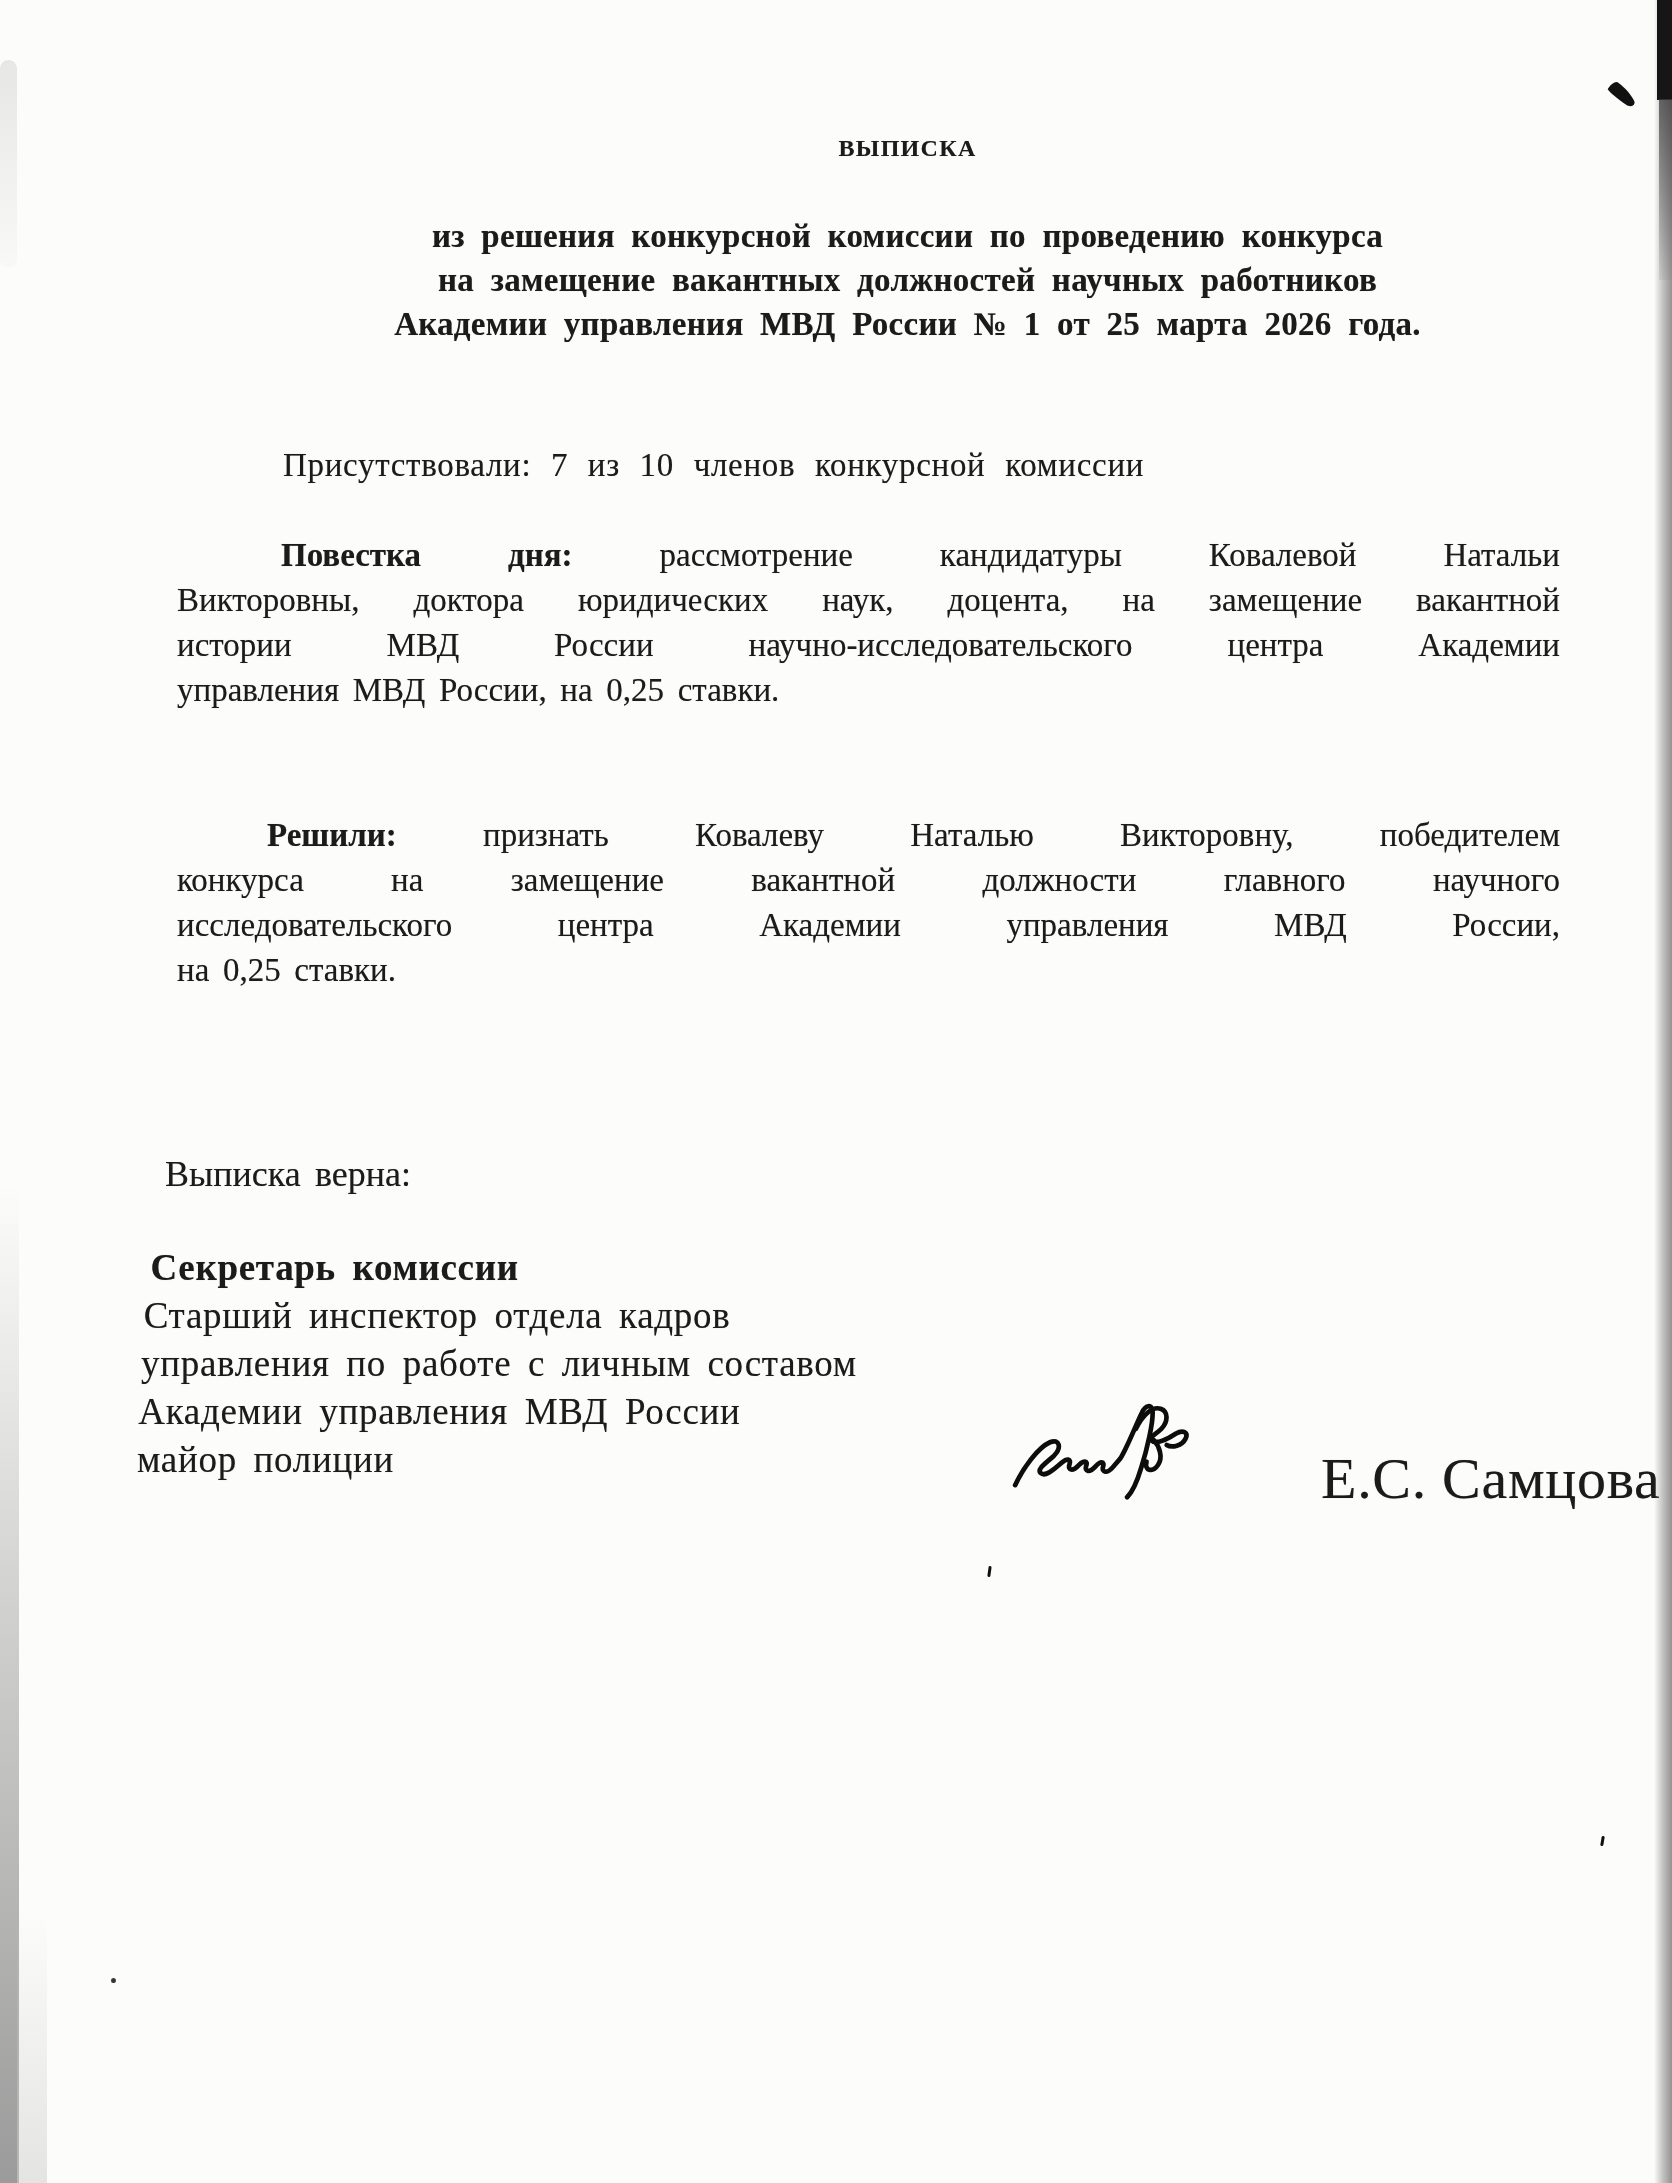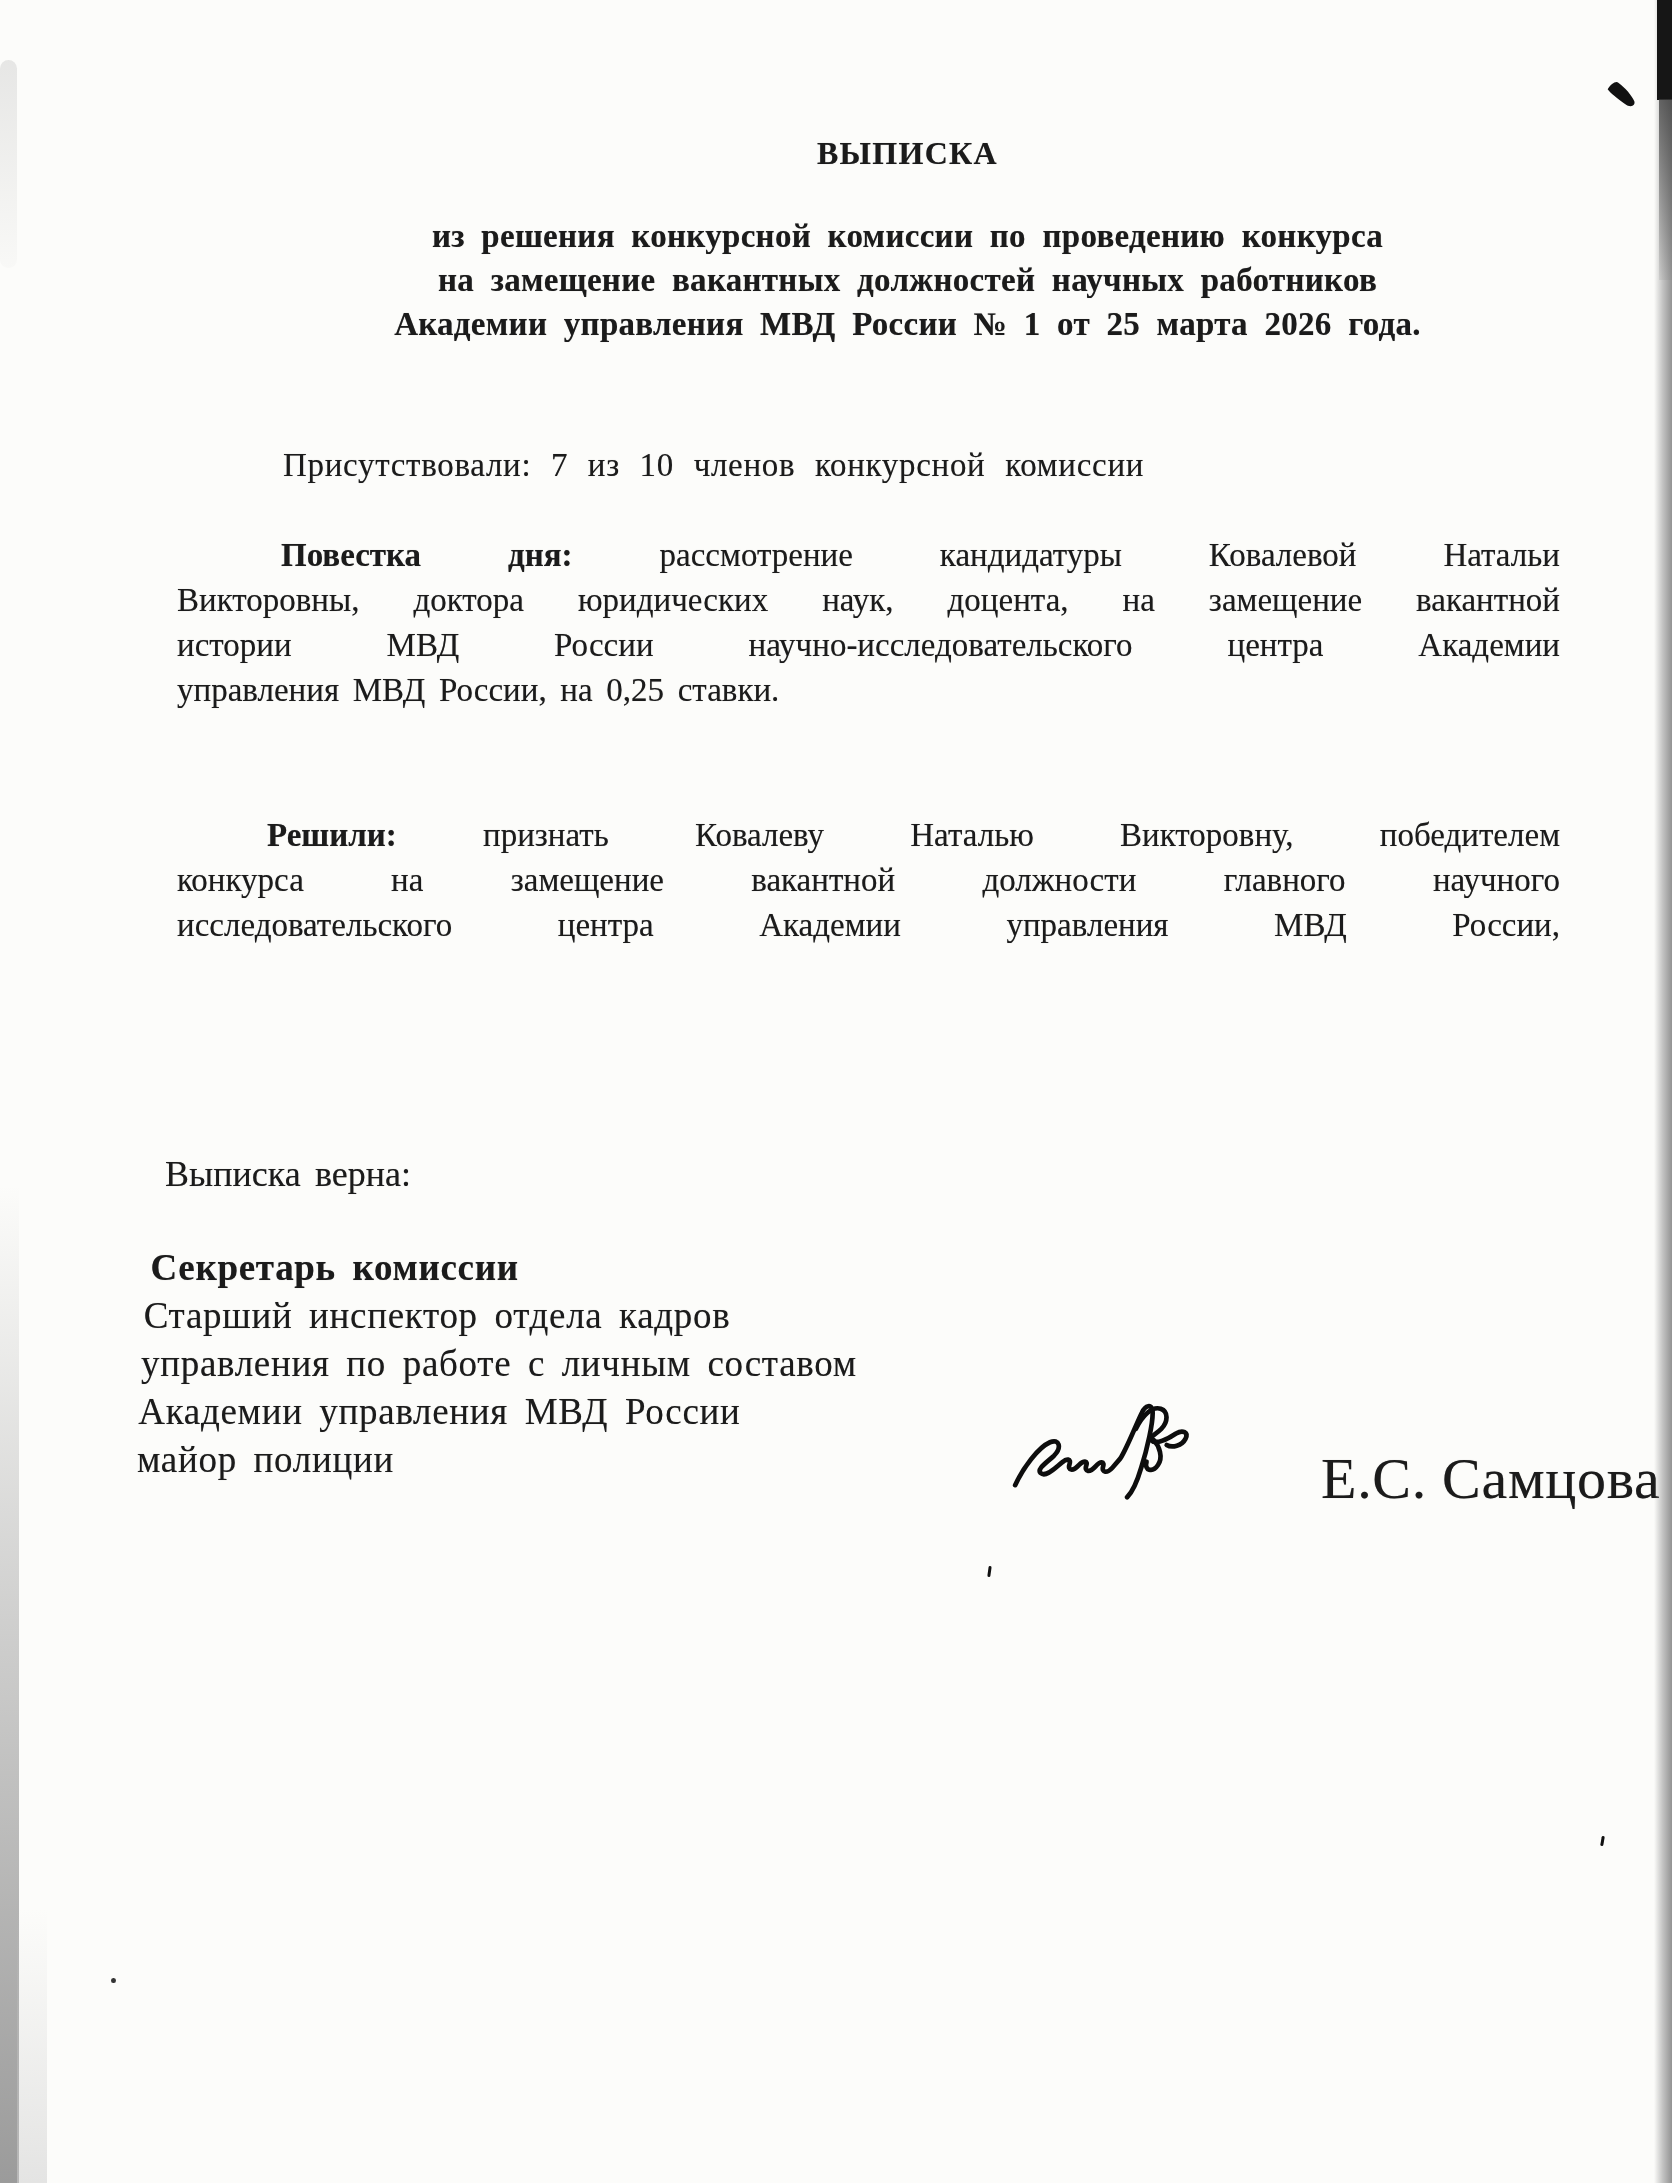--- a/index.html
+++ b/index.html
@@ -11,21 +11,21 @@
     background: #fcfcfa;
     overflow: hidden;
     font-family: "Liberation Serif", "DejaVu Serif", serif;
     color: #1b1b1b;
   }
   .txt { text-shadow: 0 0 0.7px rgba(10,10,10,0.45); }
 
   
   .title {
     position: absolute; left: 201px; top: 135px; width: 1413px;
-    text-align: center; font-size: 32px; font-weight: 700; letter-spacing: 1.3px;
+    text-align: center; font-size: 24px; font-weight: 700; letter-spacing: 1.3px;
   }
   .subtitle {
     position: absolute; left: 201px; top: 214px; width: 1413px;
     text-align: center; font-size: 33px; font-weight: 700;
     line-height: 44px; letter-spacing: 0.3px; word-spacing: 8px;
   }
 
   
   .attendance {
     position: absolute; left: 177px; top: 447px; width: 1383px;
@@ -120,20 +120,21 @@
     <div class="lastline">управления МВД России, на 0,25 ставки.</div>
   </div>
 
   <div class="para decision txt">
     <div class="jl first-decision">
       <span class="lead">Решили:</span>
       <span>признать Ковалеву Наталью Викторовну, победителем</span>
     </div>
     <div class="jl">конкурса на замещение вакантной должности главного научного</div>
     <div class="jl">исследовательского центра Академии управления МВД России,</div>
+    <div class="lastline">на 0,25 ставки.</div>
   </div>
 
   <div class="certif txt">Выписка верна:</div>
 
   <div class="sigblock txt">
     <div class="role-bold">Секретарь комиссии</div>
     <div class="rl-0">Старший инспектор отдела кадров</div>
     <div class="rl-1">управления по работе с личным составом</div>
     <div class="rl-2">Академии управления МВД России</div>
     <div class="rl-3">майор полиции</div>

